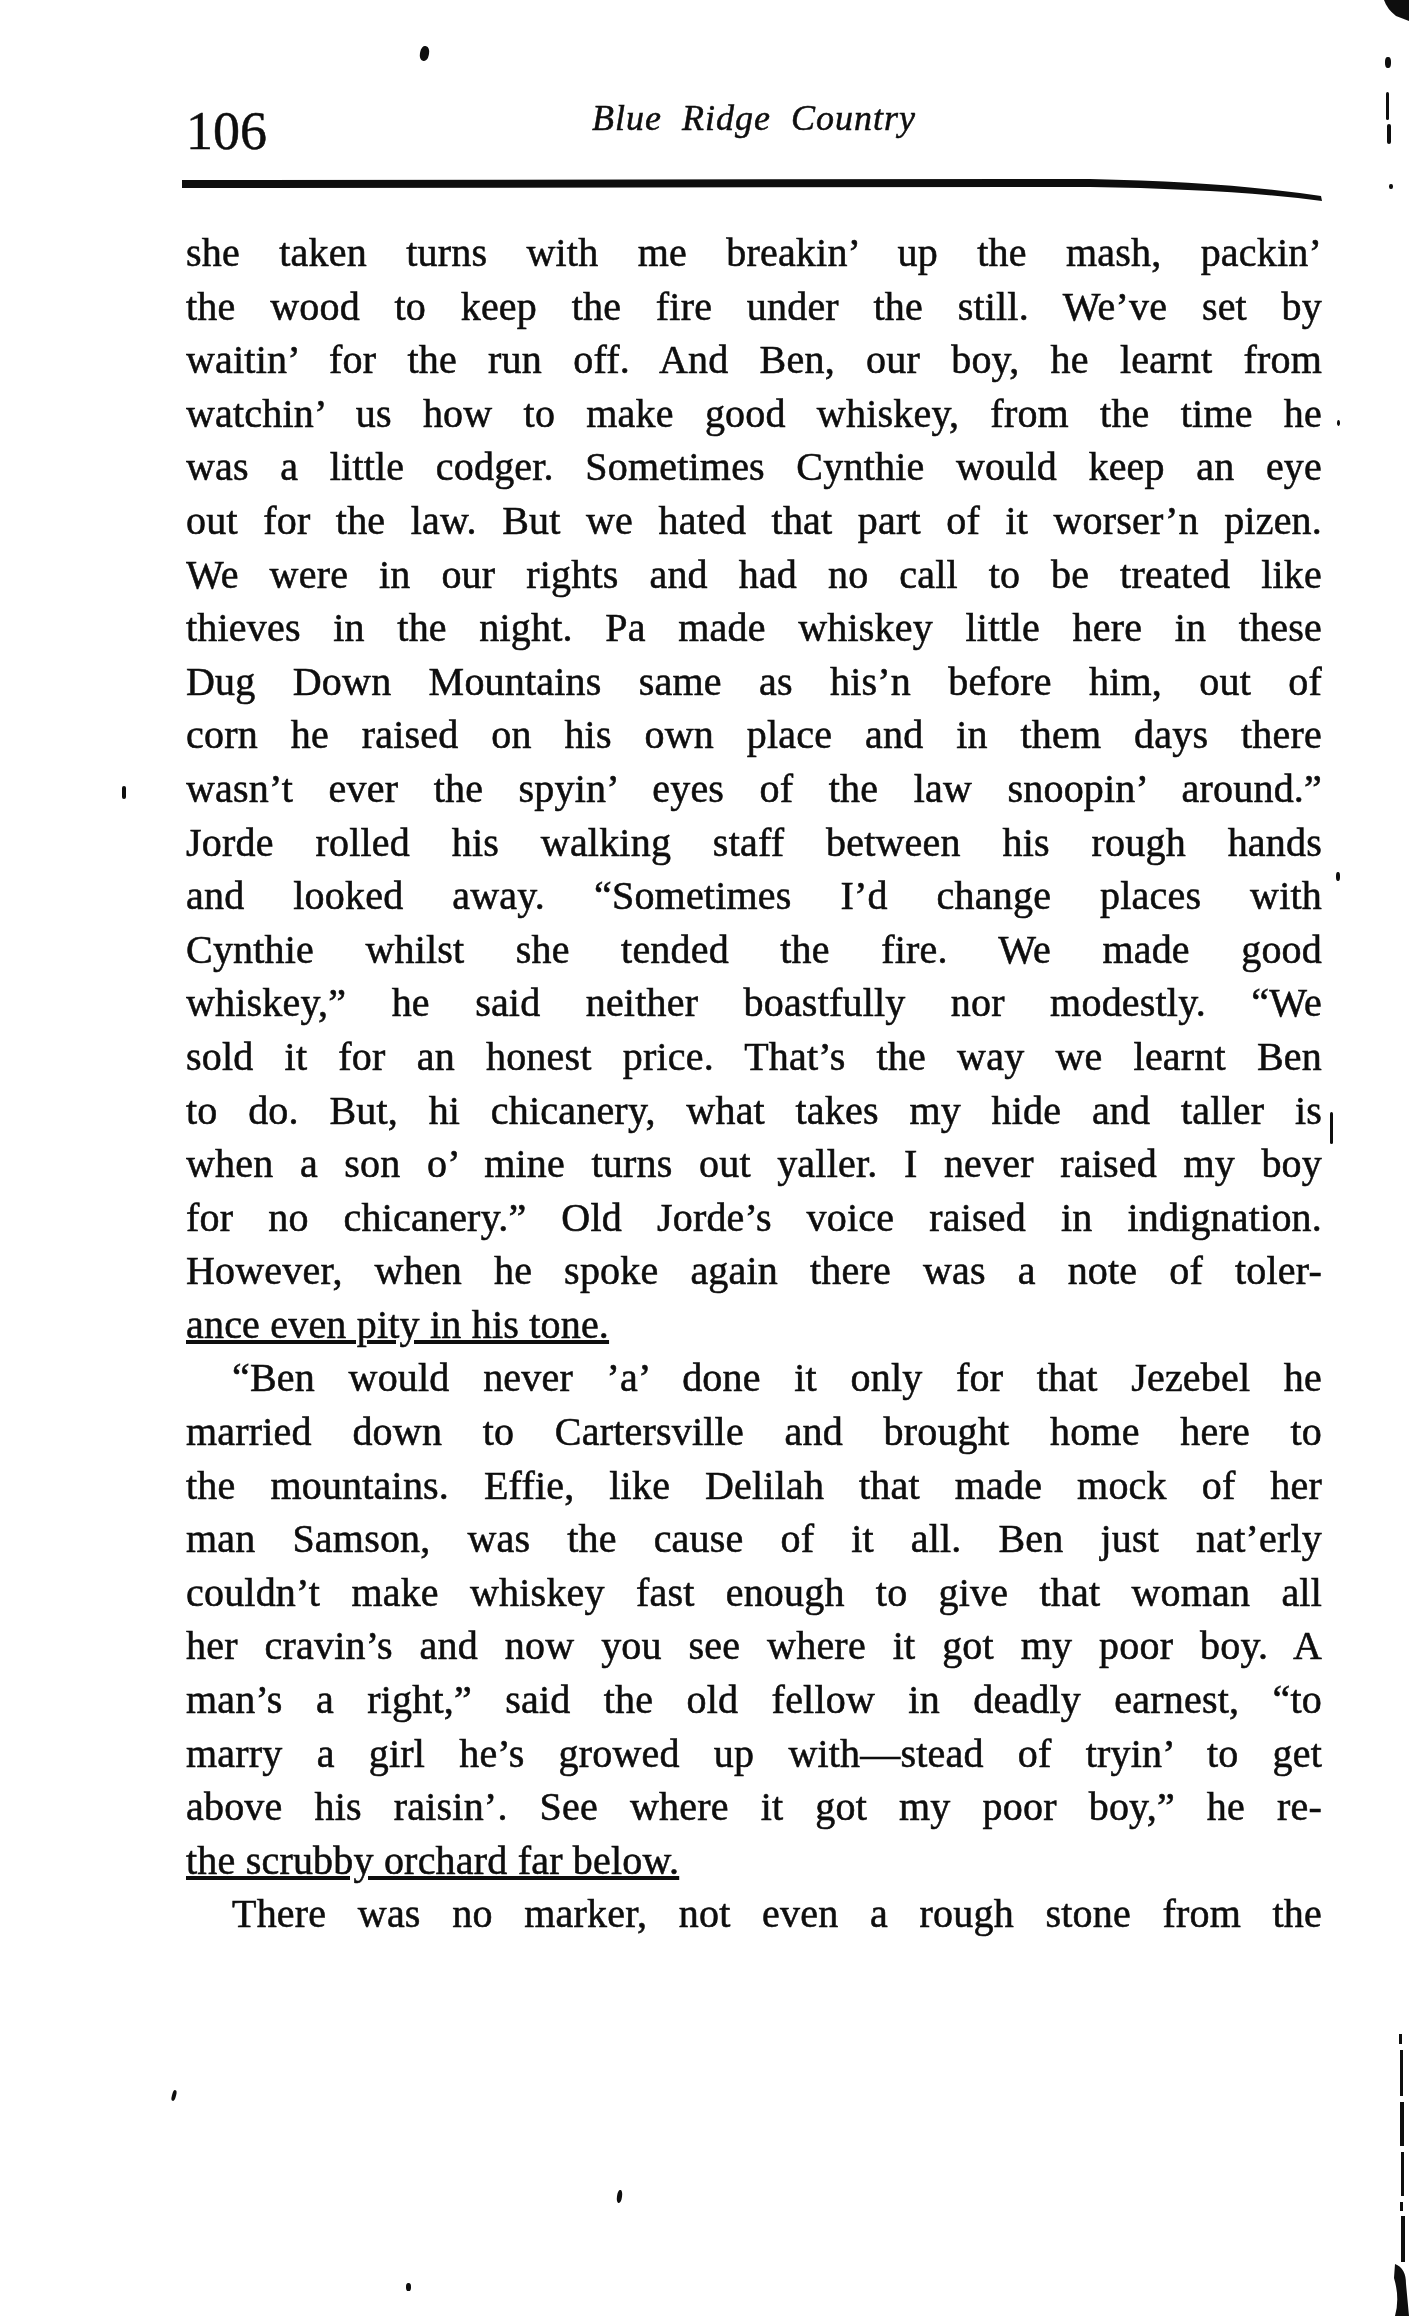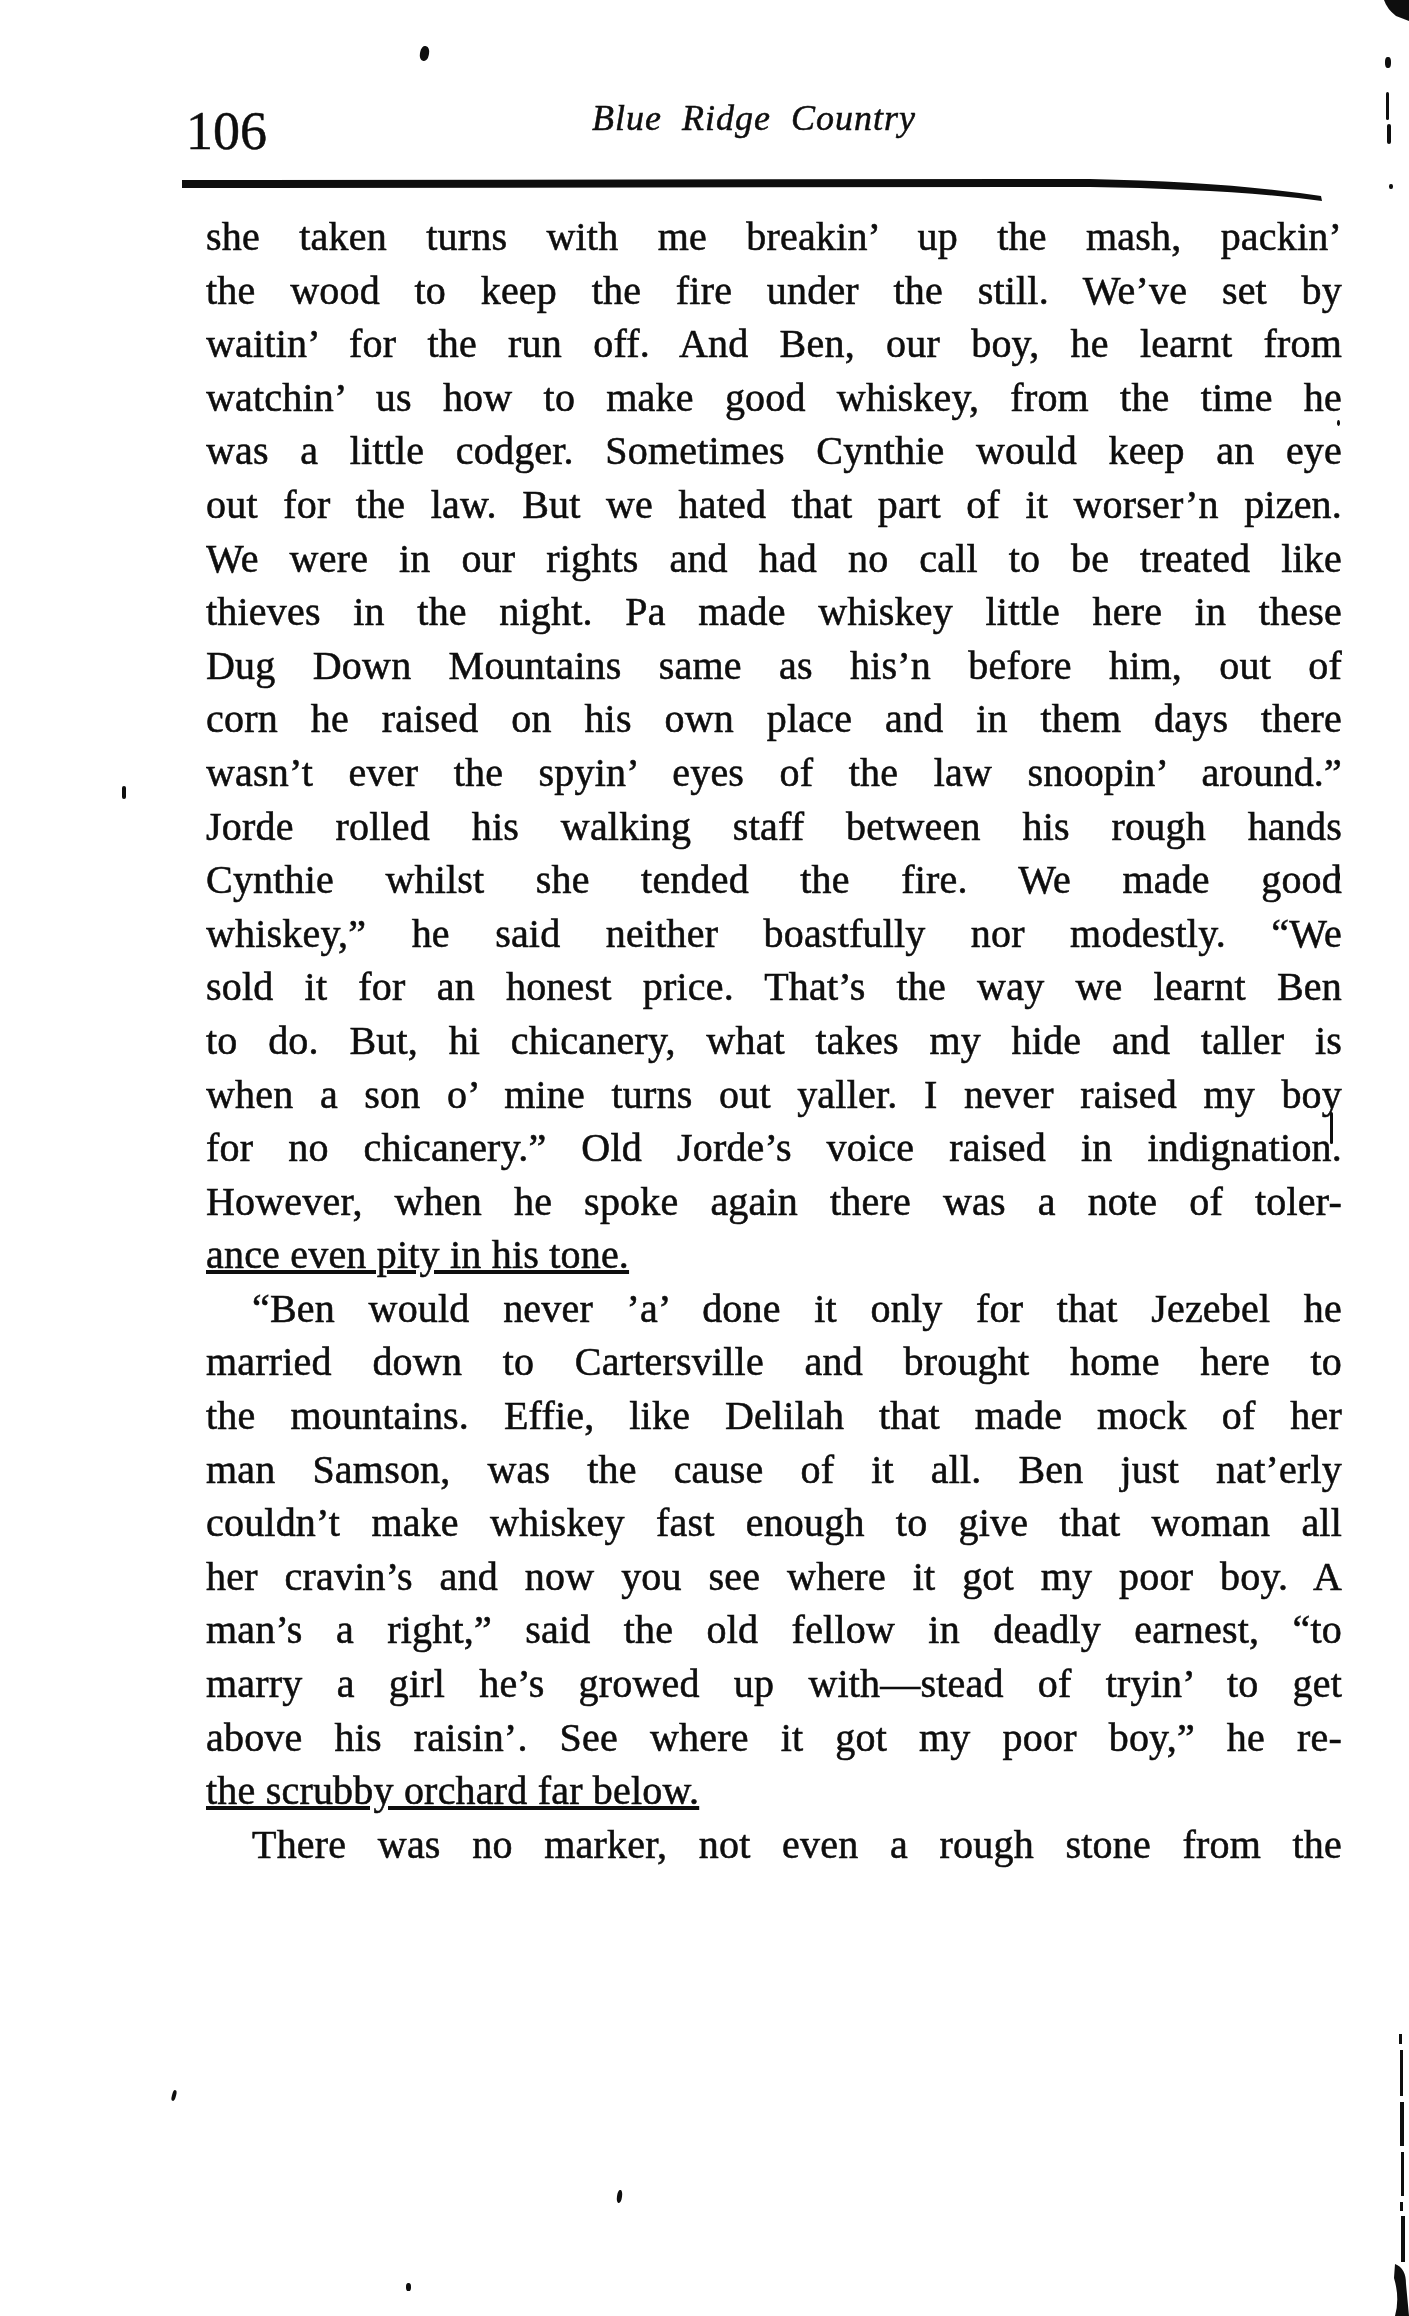--- a/index.html
+++ b/index.html
@@ -21,21 +21,21 @@
   .runhead{
     position:absolute;left:186px;top:100px;width:1136px;
     text-align:center;
     font-style:italic;
     font-size:36px;line-height:1;
     word-spacing:10px;letter-spacing:1px;
     -webkit-text-stroke:0.5px #0e0e0e;
   }
   
   .textblock{
-    position:absolute;left:186px;top:210px;width:1136px;margin-left:20px;
+    position:absolute;left:186px;top:226px;width:1136px;
   }
   .line{
     font-size:40px;
     line-height:53.6px;
     height:53.6px;
     overflow:hidden;
     text-align:justify;
     text-align-last:justify;
     text-justify:inter-word;
     letter-spacing:0.2px;
@@ -87,20 +87,21 @@
     <div class="line">waitin’ for the run off. And Ben, our boy, he learnt from</div>
     <div class="line">watchin’ us how to make good whiskey, from the time he</div>
     <div class="line">was a little codger. Sometimes Cynthie would keep an eye</div>
     <div class="line">out for the law. But we hated that part of it worser’n pizen.</div>
     <div class="line">We were in our rights and had no call to be treated like</div>
     <div class="line">thieves in the night. Pa made whiskey little here in these</div>
     <div class="line">Dug Down Mountains same as his’n before him, out of</div>
     <div class="line">corn he raised on his own place and in them days there</div>
     <div class="line">wasn’t ever the spyin’ eyes of the law snoopin’ around.”</div>
     <div class="line">Jorde rolled his walking staff between his rough hands</div>
+    <div class="line">and looked away. “Sometimes I’d change places with</div>
     <div class="line">Cynthie whilst she tended the fire. We made good</div>
     <div class="line">whiskey,” he said neither boastfully nor modestly. “We</div>
     <div class="line">sold it for an honest price. That’s the way we learnt Ben</div>
     <div class="line">to do. But, hi chicanery, what takes my hide and taller is</div>
     <div class="line">when a son o’ mine turns out yaller. I never raised my boy</div>
     <div class="line">for no chicanery.” Old Jorde’s voice raised in indignation.</div>
     <div class="line">However, when he spoke again there was a note of toler-</div>
     <div class="line endpara">ance even pity in his tone.</div>
     <div class="line indent">“Ben would never ’a’ done it only for that Jezebel he</div>
     <div class="line">married down to Cartersville and brought home here to</div>

